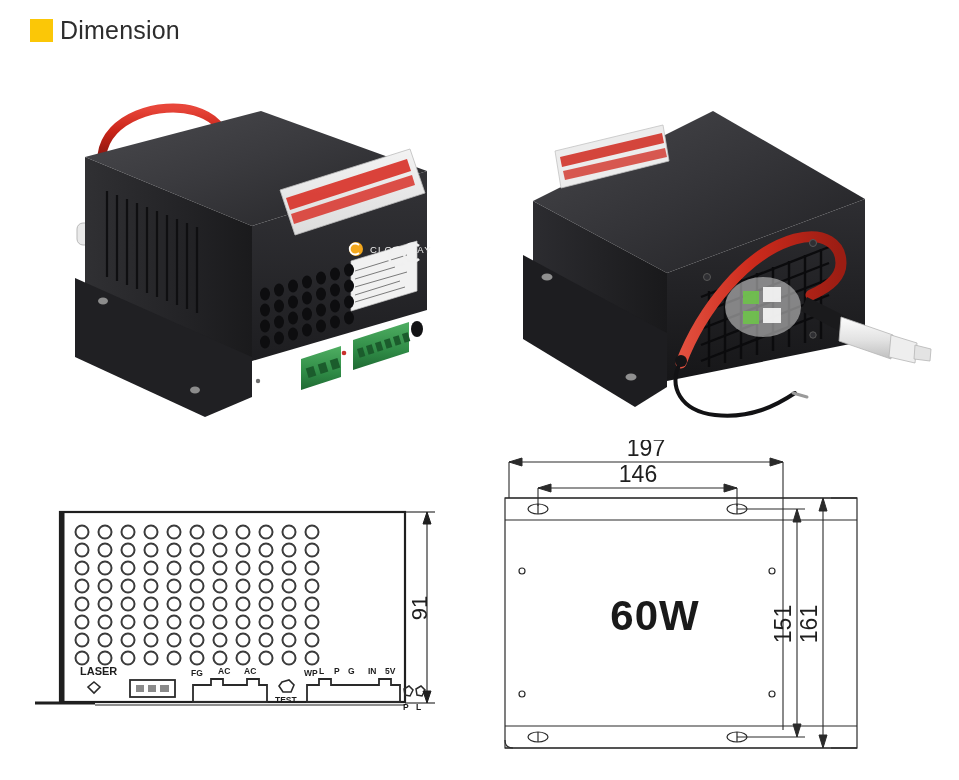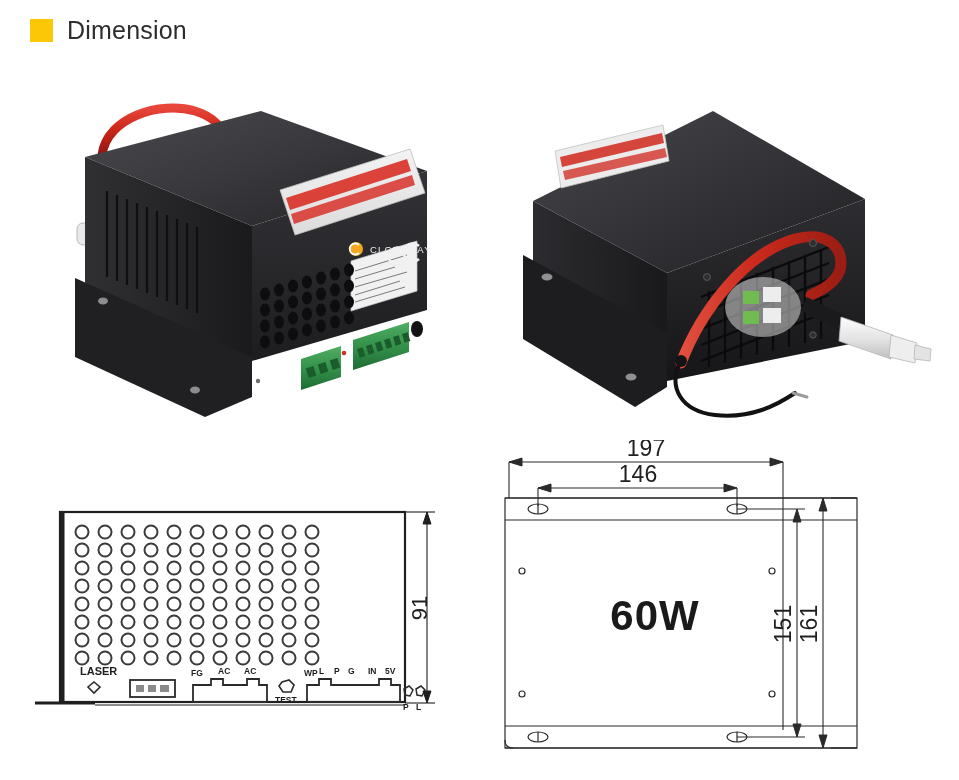--- a/index.html
+++ b/index.html
@@ -16,21 +16,21 @@
     position: relative;
   }
   .page { position: relative; width: 959px; height: 780px; }
 
   
   .section-header {
     position: absolute;
     left: 30px; top: 16px;
     display: flex;
     align-items: center;
-    gap: 14px;
+    gap: 7px;
   }
   .header-marker {
     width: 23px; height: 23px;
     background: #fbc707;
     flex: 0 0 auto;
   }
   .header-title {
     font-size: 25px;
     font-weight: 400;
     letter-spacing: .2px;

